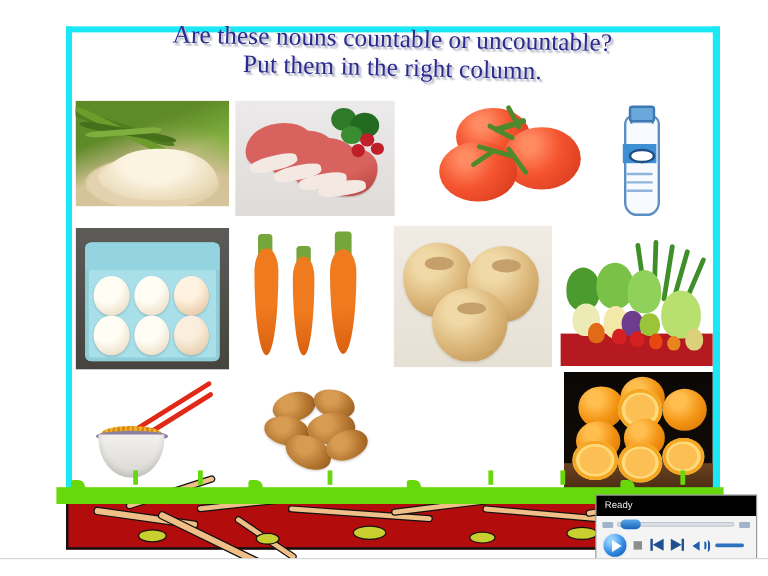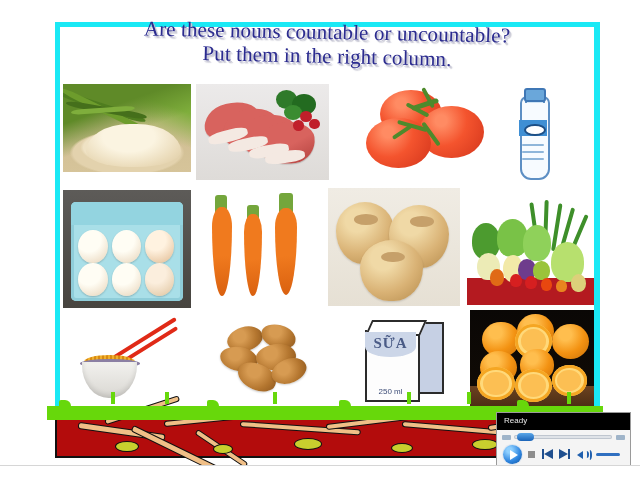--- a/index.html
+++ b/index.html
@@ -319,30 +319,20 @@
     <div class="ph pot">
       <div class="p" style="left:12%;top:10%;width:34%;height:28%;transform:rotate(-18deg);"></div>
       <div class="p" style="left:44%;top:8%;width:33%;height:27%;transform:rotate(14deg);"></div>
       <div class="p" style="left:6%;top:34%;width:36%;height:28%;transform:rotate(8deg);"></div>
       <div class="p" style="left:40%;top:30%;width:38%;height:30%;transform:rotate(-10deg);"></div>
       <div class="p" style="left:22%;top:54%;width:38%;height:30%;transform:rotate(22deg);"></div>
       <div class="p" style="left:54%;top:48%;width:34%;height:28%;transform:rotate(-24deg);"></div>
     </div>
   </div>
 
-  <div class="cell" style="left:352px;top:310px;width:110px;height:98px;">
-    <div class="ph milk">
-      <div class="side"></div>
-      <div class="front"></div>
-      <div class="topf"></div>
-      <div class="band"></div>
-      <div class="sua">SỮA</div>
-      <div class="ml">250 ml</div>
-    </div>
-  </div>
 
   <div class="cell" style="left:470px;top:310px;width:124px;height:98px;">
     <div class="ph org">
       <div class="wood"></div>
       <div class="ow" style="left:10%;top:12%;width:30%;height:36%;"></div>
       <div class="ow" style="left:38%;top:4%;width:30%;height:36%;"></div>
       <div class="ow" style="left:66%;top:14%;width:30%;height:36%;"></div>
       <div class="oh" style="left:36%;top:14%;width:30%;height:36%;">
         <div class="ohc" style="left:16%;top:16%;width:68%;height:68%;"></div>
       </div>

